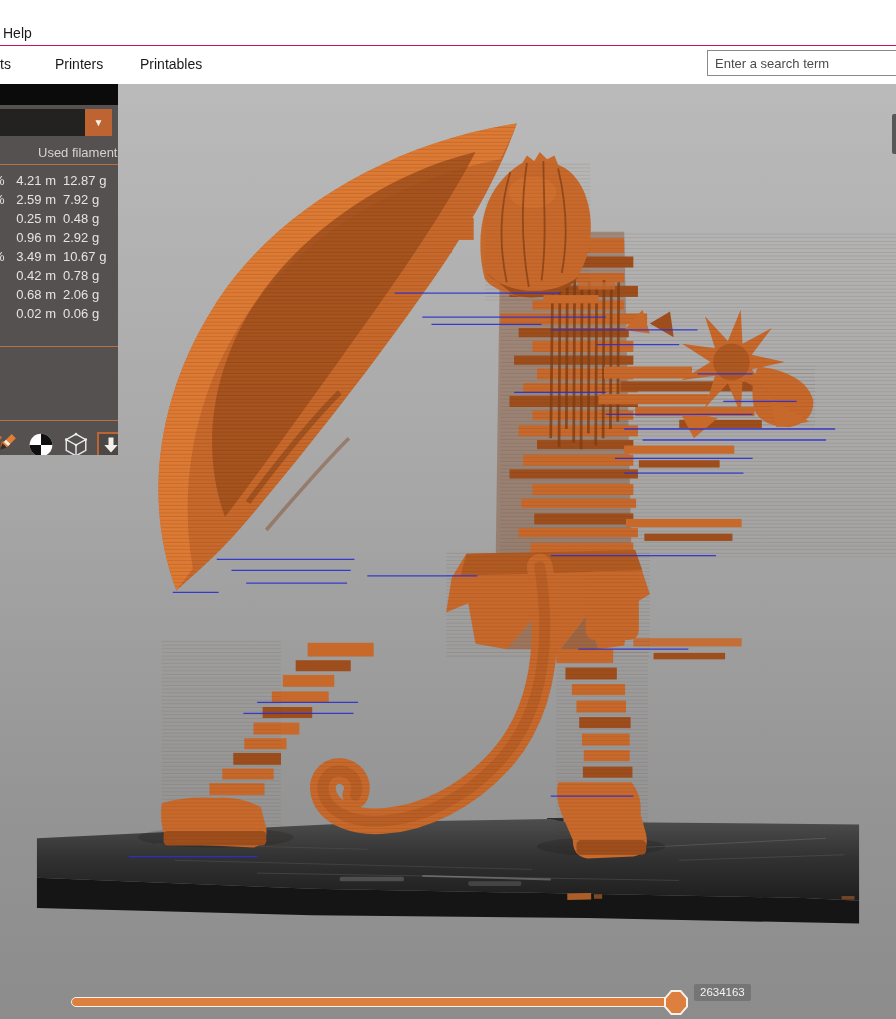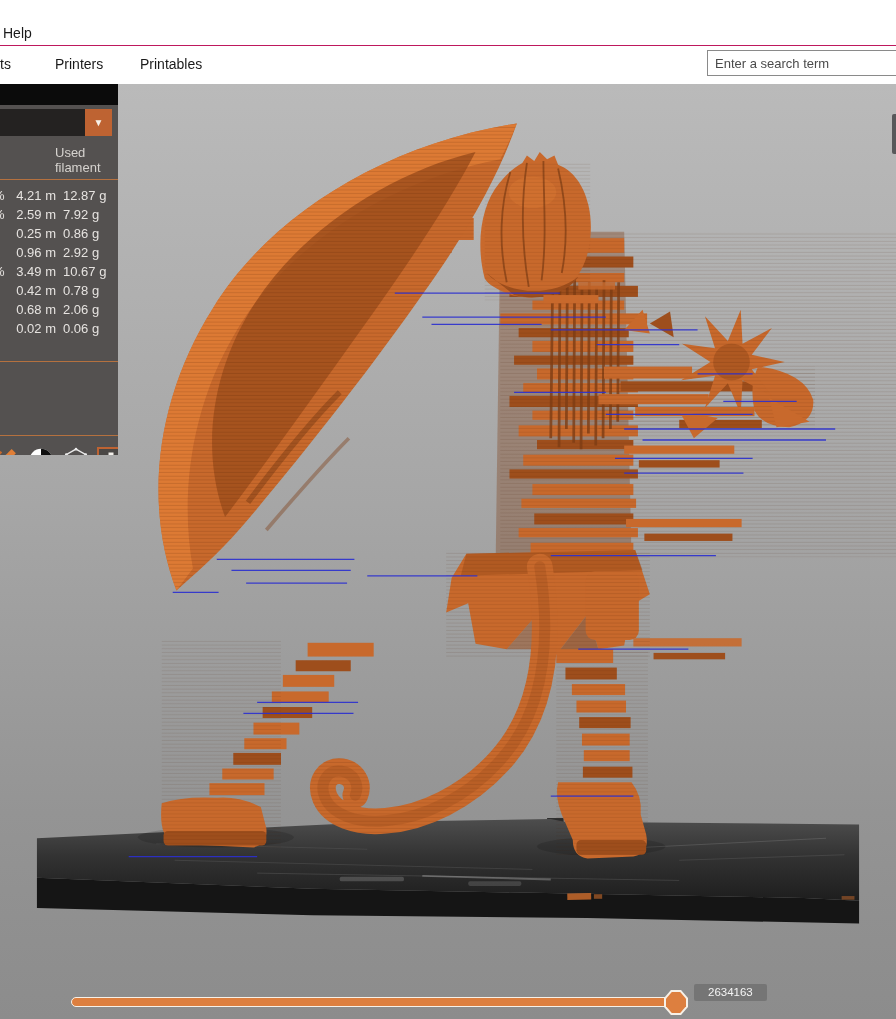--- a/index.html
+++ b/index.html
@@ -28,21 +28,21 @@
             background:linear-gradient(to bottom,var(--vp_top) 0%,#a6a6a6 45%,#949494 78%,var(--vp_bot) 100%)}
   .scene{position:absolute;left:0;top:0}
 
   
   .side-panel{position:absolute;left:0;top:84px;width:118px;height:371px;background:var(--panel);overflow:hidden}
   .blackstrip{height:21px;background:var(--black_strip)}
   .dropdown-row{position:relative;height:34px;padding:4px 0 0 0}
   .dropdown-field{position:absolute;left:0;top:4px;width:85px;height:27px;background:var(--drop)}
   .dropdown-btn{position:absolute;left:85px;top:4px;width:27px;height:27px;background:var(--accent);
                 display:flex;align-items:center;justify-content:center;color:var(--cream);font-size:10px;cursor:pointer}
-  .uf-label{margin-top:6px;padding-left:55px;font-size:13px;color:var(--header_text)}
+  .uf-label{margin-top:6px;padding-left:38px;font-size:13px;color:var(--header_text)}
   .rule{height:1px;background:var(--rule);margin-top:4px}
   .rows{margin-top:6px}
   .f-row{position:relative;height:19px;line-height:19px;font-size:13px;color:var(--panel_text);white-space:nowrap}
   .f-row .pct{position:absolute;left:-7px;width:12px;text-align:left}
   .f-row .len{position:absolute;left:12px;width:44px;text-align:right}
   .f-row .wgt{position:absolute;left:63px;text-align:center}
   .rule2{height:1px;background:var(--rule);margin-top:23px}
   .rule3{height:1px;background:var(--rule);margin-top:73px}
   .iconrow{display:flex;align-items:center;gap:8px;margin:7px 0 0 -8px;height:34px}
   .ic{width:27px;height:27px;display:flex;align-items:center;justify-content:center;cursor:pointer;flex:0 0 auto}
@@ -52,21 +52,21 @@
   
   .vslider{position:absolute;right:0;top:114px;width:4px;height:40px;background:#58585a;border-radius:2px 0 0 2px;cursor:pointer}
 
   
   .hslider-track{position:absolute;left:71px;top:997px;width:606px;height:10px;background:var(--slider);
                  border:1.5px solid var(--cream);border-radius:5px;cursor:pointer}
   .hslider-handle{position:absolute;left:664px;top:990px;width:24px;height:25px;cursor:grab;
       clip-path:polygon(29% 0,71% 0,100% 32%,100% 68%,71% 100%,29% 100%,0 68%,0 32%);background:var(--cream)}
   .hslider-handle .inner{position:absolute;left:2px;top:2px;right:2px;bottom:2px;background:var(--slider);
       clip-path:polygon(29% 0,71% 0,100% 32%,100% 68%,71% 100%,29% 100%,0 68%,0 32%)}
-  .hslider-tooltip{position:absolute;left:694px;top:984px;height:17px;line-height:17px;padding:0 14px;border-radius:2px;
+  .hslider-tooltip{position:absolute;left:694px;top:984px;height:17px;line-height:17px;padding:0 6px;border-radius:2px;
       background:var(--tooltip);color:#f4f4f4;font-size:11.5px}
 
   .f-b{fill:var(--model_base)} .f-d{fill:var(--model_dark)} .f-l{fill:var(--model_light)} .f-deep{fill:var(--model_deep)}
   .s-t{stroke:var(--travel);stroke-width:1.4;fill:none;opacity:.9}
 </style>
 </head>
 <body>
 
 <div class="menubar">
   <span class="menu-item">Help</span>
@@ -315,21 +315,21 @@
 
       <div class="f-row">
         <span class="pct">%</span>
         <span class="len">2.59 m</span>
         <span class="wgt">7.92 g</span>
       </div>
 
       <div class="f-row">
         <span class="pct"></span>
         <span class="len">0.25 m</span>
-        <span class="wgt">0.86 g</span>
+        <span class="wgt">0.48 g</span>
       </div>
 
       <div class="f-row">
         <span class="pct"></span>
         <span class="len">0.96 m</span>
         <span class="wgt">2.92 g</span>
       </div>
 
       <div class="f-row">
         <span class="pct">%</span>

